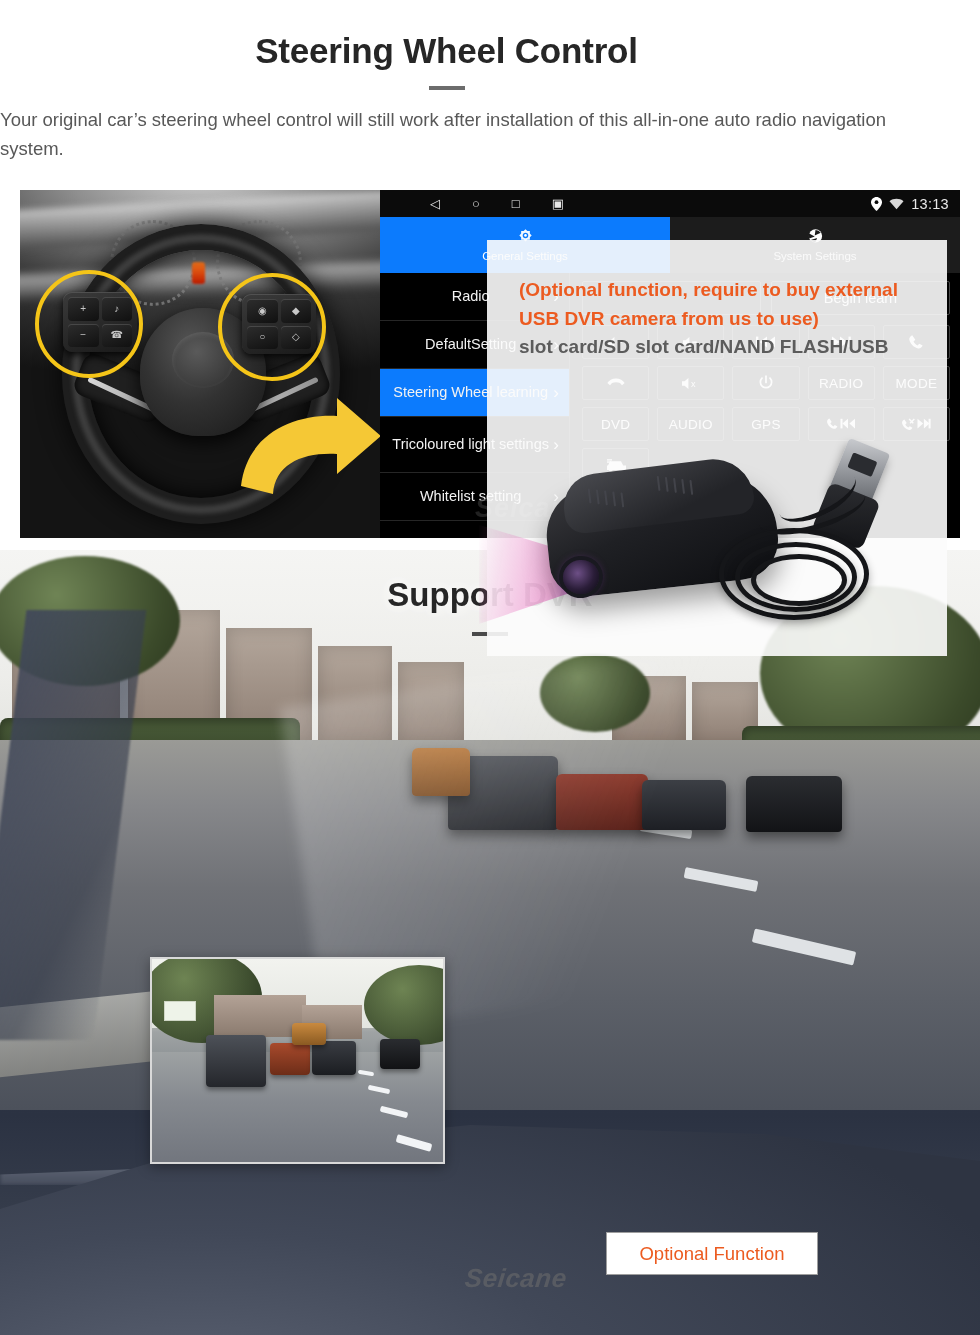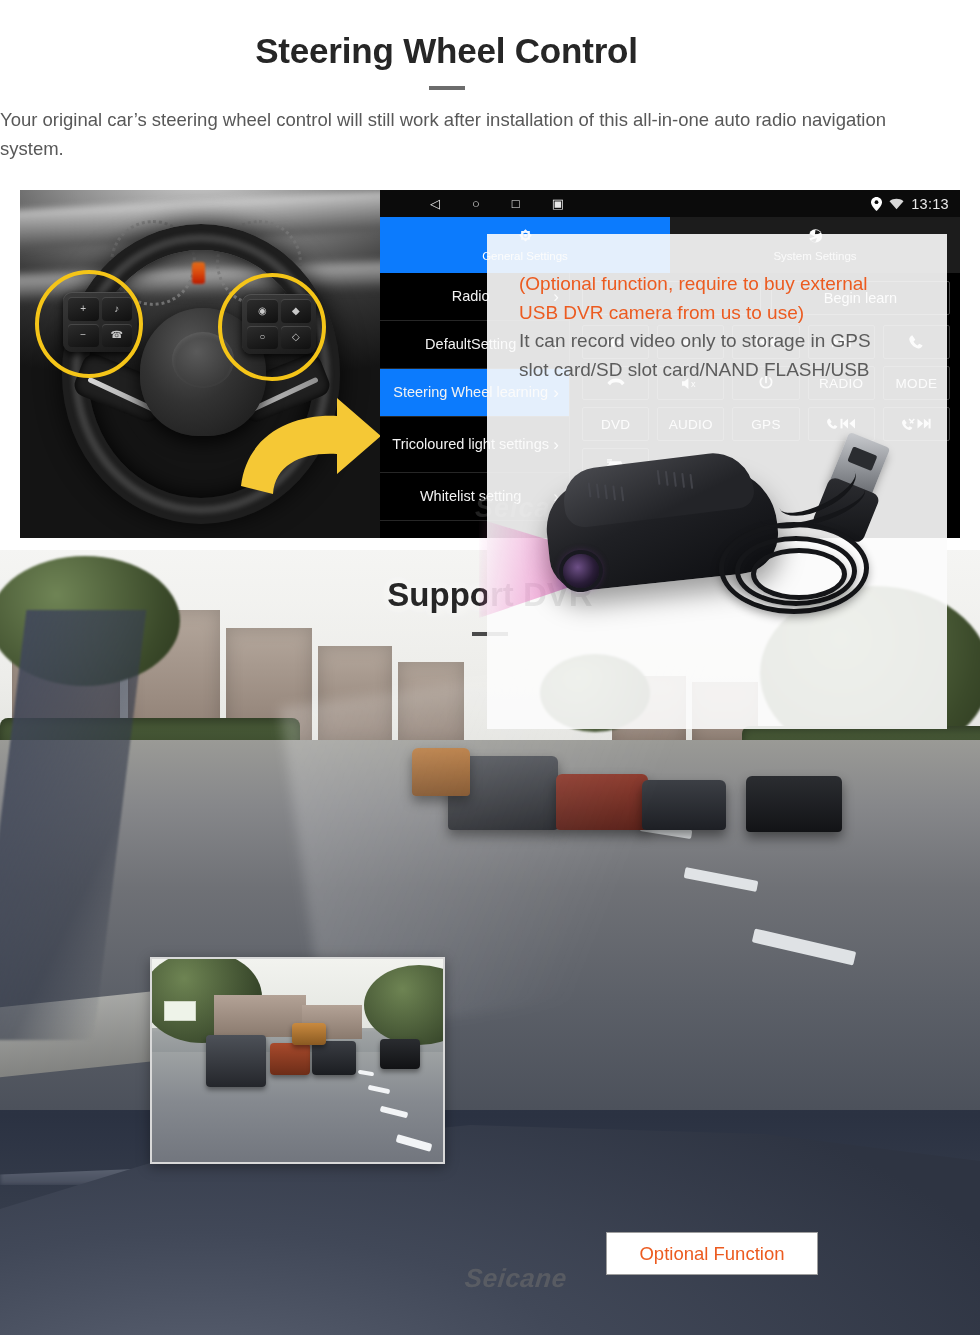--- a/index.html
+++ b/index.html
@@ -257,22 +257,22 @@
     background:linear-gradient(180deg,#9ea2a3,#85898f 45%,#72767e 100%); }
   .inset .lanei{ position:absolute; background:#f2f4f6; border-radius:2px; }
   .inset .cari{ position:absolute; border-radius:4px; box-shadow:0 3px 5px rgba(0,0,0,.4); }
   .inset .treei{ position:absolute; border-radius:50%;
     background:radial-gradient(circle at 35% 30%, #6e8453, #37462a 75%); filter:blur(.6px); }
   .inset .housei{ position:absolute; background:linear-gradient(180deg,#b3a296,#8a7a6e); }
   .inset .signi{ position:absolute; background:#eef3e9; border:1px solid #cfd6c6; }
 
   
   .panel{
-    position:absolute; left:487px; top:234px; width:460px; height:495px;
-    background:rgba(252,252,252,.90); z-index:8;
+    position:absolute; left:487px; top:240px; width:460px; height:416px;
+    background:rgba(252,252,252,.90); z-index:8;font-weight:bold;
   }
   .panel-text{
     padding:36px 30px 0 32px; font-size:19px; line-height:1.5; color:#585858;
   }
   .panel-text .hi{ color:#ec5b20; display:block; }
   .panel-text .nm{ color:#5c5c5c; display:block; }
   .cam-art{
     position:absolute; left:20px; top:180px; width:430px; height:260px;
   }
   .cam-body{
@@ -599,21 +599,20 @@
     <div class="lanei" style="left:206px; top:112px; width:16px; height:4px; transform:rotate(10deg);"></div>
     <div class="lanei" style="left:216px; top:128px; width:22px; height:5px; transform:rotate(12deg);"></div>
     <div class="lanei" style="left:228px; top:150px; width:28px; height:6px; transform:rotate(14deg);"></div>
     <div class="lanei" style="left:244px; top:180px; width:36px; height:8px; transform:rotate(16deg);"></div>
   </div>
 
   <div class="panel">
     <div class="panel-text">
       <span class="hi">(Optional function, require to buy external</span>
       <span class="hi">USB DVR camera from us to use)</span>
-      <span class="nm">It can record video only to storage in GPS</span>
       <span class="nm">slot card/SD slot card/NAND FLASH/USB</span>
     </div>
 
     <div class="cam-art">
       <div class="beam"></div>
       <div class="cam-body"></div>
       <div class="cam-top">
         <div class="vent" style="left:26px; top:14px;"></div>
         <div class="vent" style="left:34px; top:16px;"></div>
         <div class="vent" style="left:42px; top:18px;"></div>

